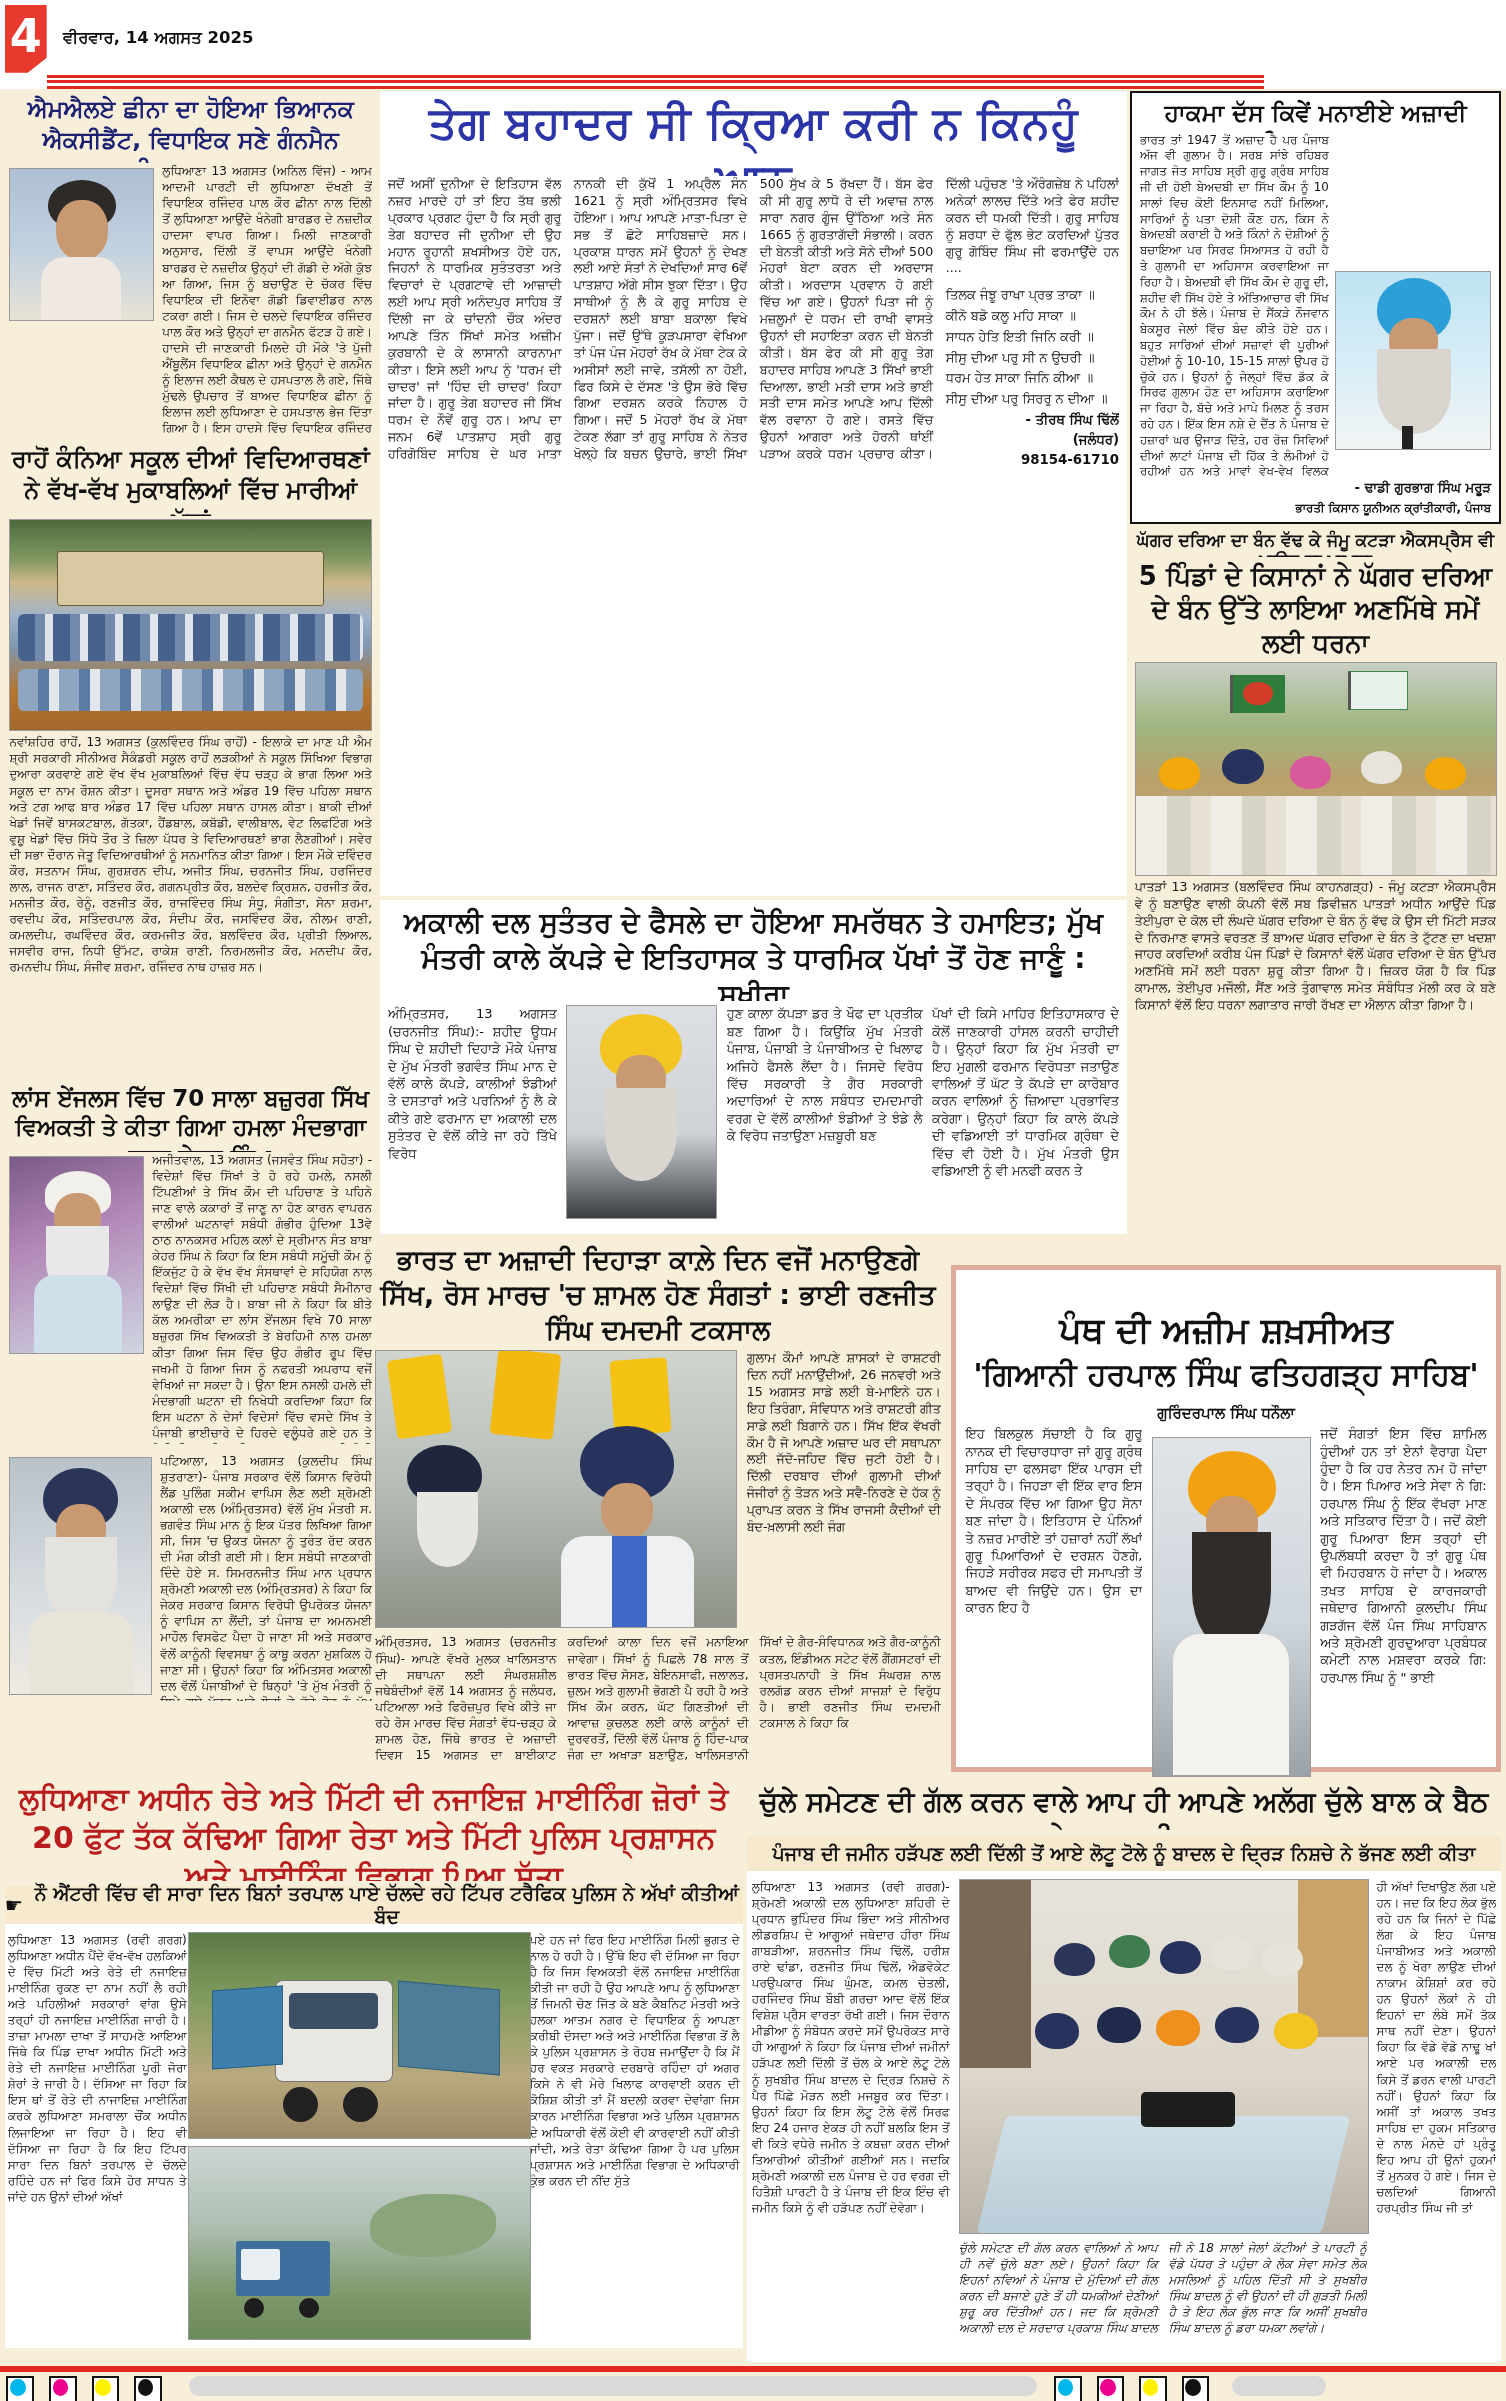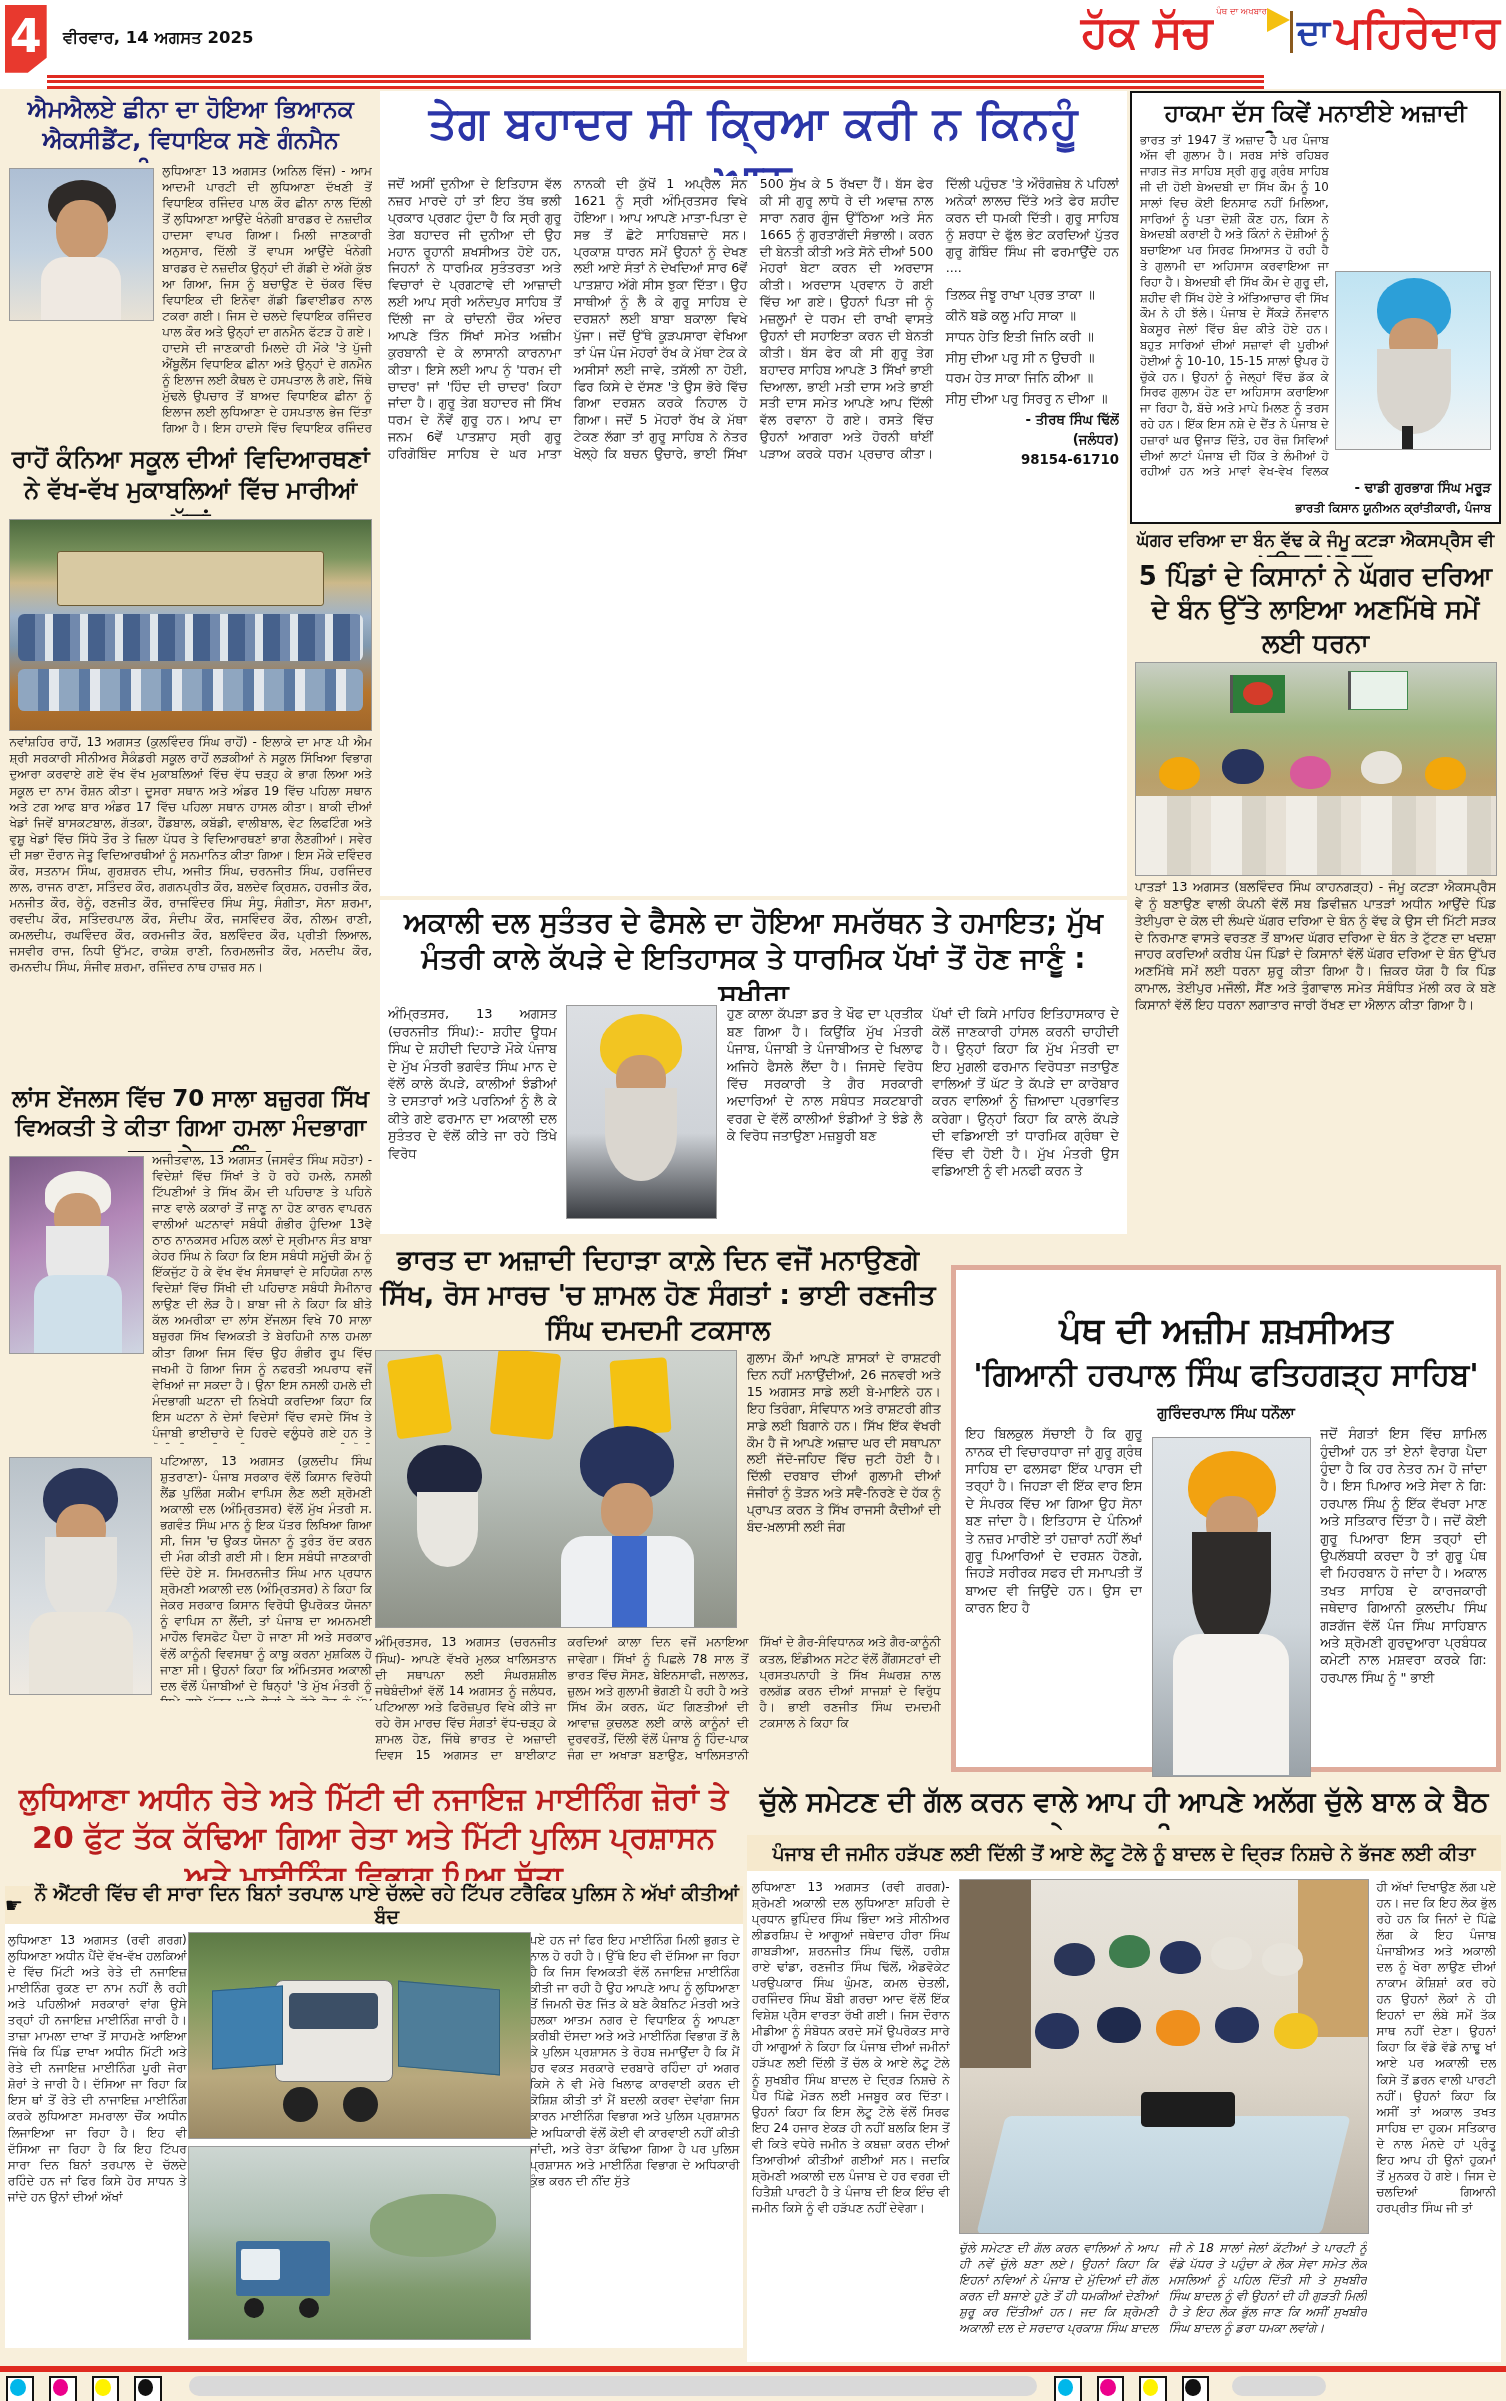--- a/index.html
+++ b/index.html
@@ -31,26 +31,20 @@
 </head>
 <body>
 
 <div class="page">
 
   <div class="abs" style="left:0;top:0;width:1506px;height:89px;background:#fff;">
     <div class="abs" style="left:4.7px;top:4.7px;width:42px;height:68px;background:#e8392e;clip-path:polygon(0 0,100% 0,100% 78%,55% 100%,0 100%);">
       <div style="color:#fff;font-weight:bold;font-size:46px;text-align:center;line-height:63px;">4</div>
     </div>
     <div class="abs" style="left:63px;top:28px;font-weight:bold;font-size:16.5px;">ਵੀਰਵਾਰ, 14 ਅਗਸਤ 2025</div>
-    <div class="abs" style="left:1005px;top:6.3px;width:495px;height:66px;text-align:right;">
-      <span style="color:#e02425;font-weight:bold;font-size:44px;vertical-align:middle;">ਹੱਕ ਸੱਚ</span>
-      <span style="color:#e02425;font-size:8.6px;vertical-align:top;">ਪੰਥ ਦਾ ਅਖਬਾਰ</span><span class="flagtri"></span><span class="flagpole"></span>
-      <span style="color:#2440a8;font-weight:bold;font-size:35px;vertical-align:middle;">ਦਾ</span>
-      <span style="color:#e02425;font-weight:bold;font-size:44px;vertical-align:middle;">ਪਹਿਰੇਦਾਰ</span>
-    </div>
     <div class="abs rule-red" style="left:47px;top:75px;width:1217px;height:3.1px;"></div>
     <div class="abs rule-red" style="left:47px;top:80px;width:1217px;height:3.1px;"></div>
     <div class="abs rule-red" style="left:47px;top:86px;width:1217px;height:3.1px;"></div>
   </div>
 
   <div class="abs" style="left:4.7px;top:91px;width:372px;height:350px;padding:3.1px 4.7px;">
     <div class="hl" style="font-size:23.6px;color:#1c2173;height:69px;overflow:hidden;">ਐਮਐਲਏ ਛੀਨਾ ਦਾ ਹੋਇਆ ਭਿਆਨਕ ਐਕਸੀਡੈਂਟ, ਵਿਧਾਇਕ ਸਣੇ ਗੰਨਮੈਨ ਜ਼ਖ਼ਮੀ; ਹਾਲਤ ਨਾਜ਼ੁਕ</div>
     <div class="photo" style="float:left;width:143px;height:151px;margin:4.7px 7.9px 3.1px 0;background:linear-gradient(180deg,#aebfd4 0%,#c3d2e0 55%,#e8e2d6 100%);">
       <span class="turban" style="left:38px;top:11px;width:68px;height:50px;background:#2e2a28;"></span>
       <span class="face" style="left:46px;top:31px;width:52px;height:60px;"></span>
@@ -112,21 +106,21 @@
 
   <div class="abs white" style="left:380px;top:900px;width:747px;height:334px;padding:4.7px 7.9px;">
     <div class="hl" style="font-size:28px;color:#111;height:96px;overflow:hidden;">ਅਕਾਲੀ ਦਲ ਸੁਤੰਤਰ ਦੇ ਫੈਸਲੇ ਦਾ ਹੋਇਆ ਸਮਰੱਥਨ ਤੇ ਹਮਾਇਤ; ਮੁੱਖ ਮੰਤਰੀ ਕਾਲੇ ਕੱਪੜੇ ਦੇ ਇਤਿਹਾਸਕ ਤੇ ਧਾਰਮਿਕ ਪੱਖਾਂ ਤੋਂ ਹੋਣ ਜਾਣੂੰ : ਸਖੀਰਾ</div>
     <div style="display:flex;gap:9.4px;height:223px;margin-top:4.7px;">
       <div class="bt" style="width:169px;">ਅੰਮ੍ਰਿਤਸਰ, 13 ਅਗਸਤ (ਚਰਨਜੀਤ ਸਿੰਘ):- ਸ਼ਹੀਦ ਊਧਮ ਸਿੰਘ ਦੇ ਸ਼ਹੀਦੀ ਦਿਹਾੜੇ ਮੌਕੇ ਪੰਜਾਬ ਦੇ ਮੁੱਖ ਮੰਤਰੀ ਭਗਵੰਤ ਸਿੰਘ ਮਾਨ ਦੇ ਵੱਲੋਂ ਕਾਲੇ ਕੱਪੜੇ, ਕਾਲੀਆਂ ਝੰਡੀਆਂ ਤੇ ਦਸਤਾਰਾਂ ਅਤੇ ਪਰਨਿਆਂ ਨੂੰ ਲੈ ਕੇ ਕੀਤੇ ਗਏ ਫਰਮਾਨ ਦਾ ਅਕਾਲੀ ਦਲ ਸੁਤੰਤਰ ਦੇ ਵੱਲੋਂ ਕੀਤੇ ਜਾ ਰਹੇ ਤਿੱਖੇ ਵਿਰੋਧ</div>
       <div class="photo" style="width:149px;height:212px;background:linear-gradient(180deg,#dcdfe3 0%,#cfd3d8 60%,#3a3d42 100%);">
         <span class="turban" style="left:33px;top:7.9px;width:82px;height:66px;background:#f2c522;"></span>
         <span class="face" style="left:49px;top:49px;width:50px;height:50px;"></span>
         <span class="beard" style="left:38px;top:82px;width:72px;height:93px;background:#dad6cf;"></span>
       </div>
-      <div class="bt" style="width:196px;">ਹੁਣ ਕਾਲਾ ਕੱਪੜਾ ਡਰ ਤੇ ਖੌਫ ਦਾ ਪ੍ਰਤੀਕ ਬਣ ਗਿਆ ਹੈ। ਕਿਉਂਕਿ ਮੁੱਖ ਮੰਤਰੀ ਪੰਜਾਬ, ਪੰਜਾਬੀ ਤੇ ਪੰਜਾਬੀਅਤ ਦੇ ਖਿਲਾਫ ਅਜਿਹੇ ਫੈਸਲੇ ਲੈਂਦਾ ਹੈ। ਜਿਸਦੇ ਵਿਰੋਧ ਵਿੱਚ ਸਰਕਾਰੀ ਤੇ ਗੈਰ ਸਰਕਾਰੀ ਅਦਾਰਿਆਂ ਦੇ ਨਾਲ ਸਬੰਧਤ ਸਕਟਬਾਰੀ ਵਰਗ ਦੇ ਵੱਲੋਂ ਕਾਲੀਆਂ ਝੰਡੀਆਂ ਤੇ ਝੰਡੇ ਲੈ ਕੇ ਵਿਰੋਧ ਜਤਾਉਣਾ ਮਜ਼ਬੂਰੀ ਬਣ</div>
+      <div class="bt" style="width:196px;">ਹੁਣ ਕਾਲਾ ਕੱਪੜਾ ਡਰ ਤੇ ਖੌਫ ਦਾ ਪ੍ਰਤੀਕ ਬਣ ਗਿਆ ਹੈ। ਕਿਉਂਕਿ ਮੁੱਖ ਮੰਤਰੀ ਪੰਜਾਬ, ਪੰਜਾਬੀ ਤੇ ਪੰਜਾਬੀਅਤ ਦੇ ਖਿਲਾਫ ਅਜਿਹੇ ਫੈਸਲੇ ਲੈਂਦਾ ਹੈ। ਜਿਸਦੇ ਵਿਰੋਧ ਵਿੱਚ ਸਰਕਾਰੀ ਤੇ ਗੈਰ ਸਰਕਾਰੀ ਅਦਾਰਿਆਂ ਦੇ ਨਾਲ ਸਬੰਧਤ ਦਮਦਮਾਰੀ ਵਰਗ ਦੇ ਵੱਲੋਂ ਕਾਲੀਆਂ ਝੰਡੀਆਂ ਤੇ ਝੰਡੇ ਲੈ ਕੇ ਵਿਰੋਧ ਜਤਾਉਣਾ ਮਜ਼ਬੂਰੀ ਬਣ</div>
       <div class="bt" style="flex:1;">ਪੱਖਾਂ ਦੀ ਕਿਸੇ ਮਾਹਿਰ ਇਤਿਹਾਸਕਾਰ ਦੇ ਕੋਲੋਂ ਜਾਣਕਾਰੀ ਹਾਂਸਲ ਕਰਨੀ ਚਾਹੀਦੀ ਹੈ। ਉਨ੍ਹਾਂ ਕਿਹਾ ਕਿ ਮੁੱਖ ਮੰਤਰੀ ਦਾ ਇਹ ਮੁਗਲੀ ਫਰਮਾਨ ਵਿਰੋਧਤਾ ਜਤਾਉਣ ਵਾਲਿਆਂ ਤੋਂ ਘੱਟ ਤੇ ਕੱਪੜੇ ਦਾ ਕਾਰੋਬਾਰ ਕਰਨ ਵਾਲਿਆਂ ਨੂੰ ਜ਼ਿਆਦਾ ਪ੍ਰਭਾਵਿਤ ਕਰੇਗਾ। ਉਨ੍ਹਾਂ ਕਿਹਾ ਕਿ ਕਾਲੇ ਕੱਪੜੇ ਦੀ ਵਡਿਆਈ ਤਾਂ ਧਾਰਮਿਕ ਗ੍ਰੰਥਾ ਦੇ ਵਿੱਚ ਵੀ ਹੋਈ ਹੈ। ਮੁੱਖ ਮੰਤਰੀ ਉਸ ਵਡਿਆਈ ਨੂੰ ਵੀ ਮਨਫੀ ਕਰਨ ਤੇ</div>
     </div>
   </div>
 
   <div class="abs" style="left:369px;top:1239px;width:578px;height:537px;padding:3.1px 6.3px;">
     <div class="hl" style="font-size:27px;color:#111;height:105px;overflow:hidden;">ਭਾਰਤ ਦਾ ਅਜ਼ਾਦੀ ਦਿਹਾੜਾ ਕਾਲ਼ੇ ਦਿਨ ਵਜੋਂ ਮਨਾਉਣਗੇ ਸਿੱਖ, ਰੋਸ ਮਾਰਚ 'ਚ ਸ਼ਾਮਲ ਹੋਣ ਸੰਗਤਾਂ : ਭਾਈ ਰਣਜੀਤ ਸਿੰਘ ਦਮਦਮੀ ਟਕਸਾਲ</div>
     <div style="display:flex;gap:9.4px;margin-top:3.1px;">
       <div class="photo" style="width:360px;height:276px;background:linear-gradient(180deg,#cfd4cf 0%,#b9c0ba 45%,#8e9288 100%);">
         <span class="abs" style="left:15.7px;top:6.3px;width:55px;height:79px;background:#f4c212;border-radius:4.7px;transform:rotate(-8deg);"></span>
         <span class="abs" style="left:118px;top:0px;width:63px;height:86px;background:#f2ba10;border-radius:4.7px;transform:rotate(6deg);"></span>

